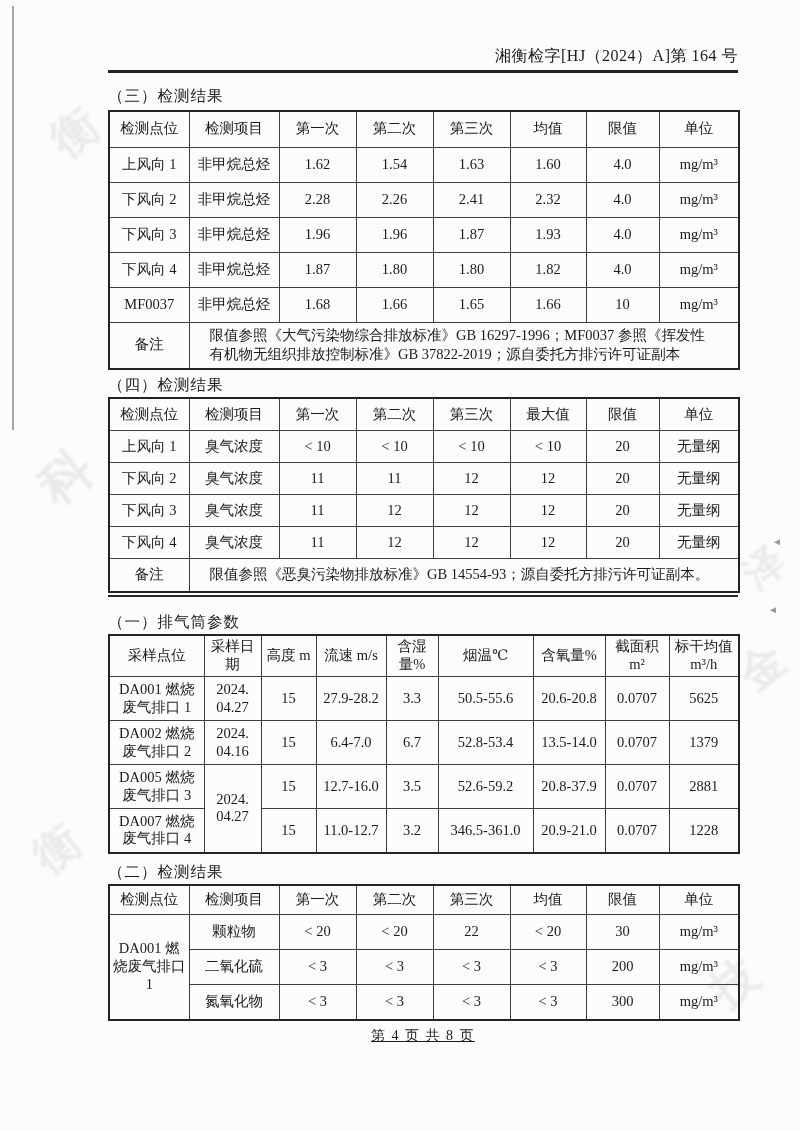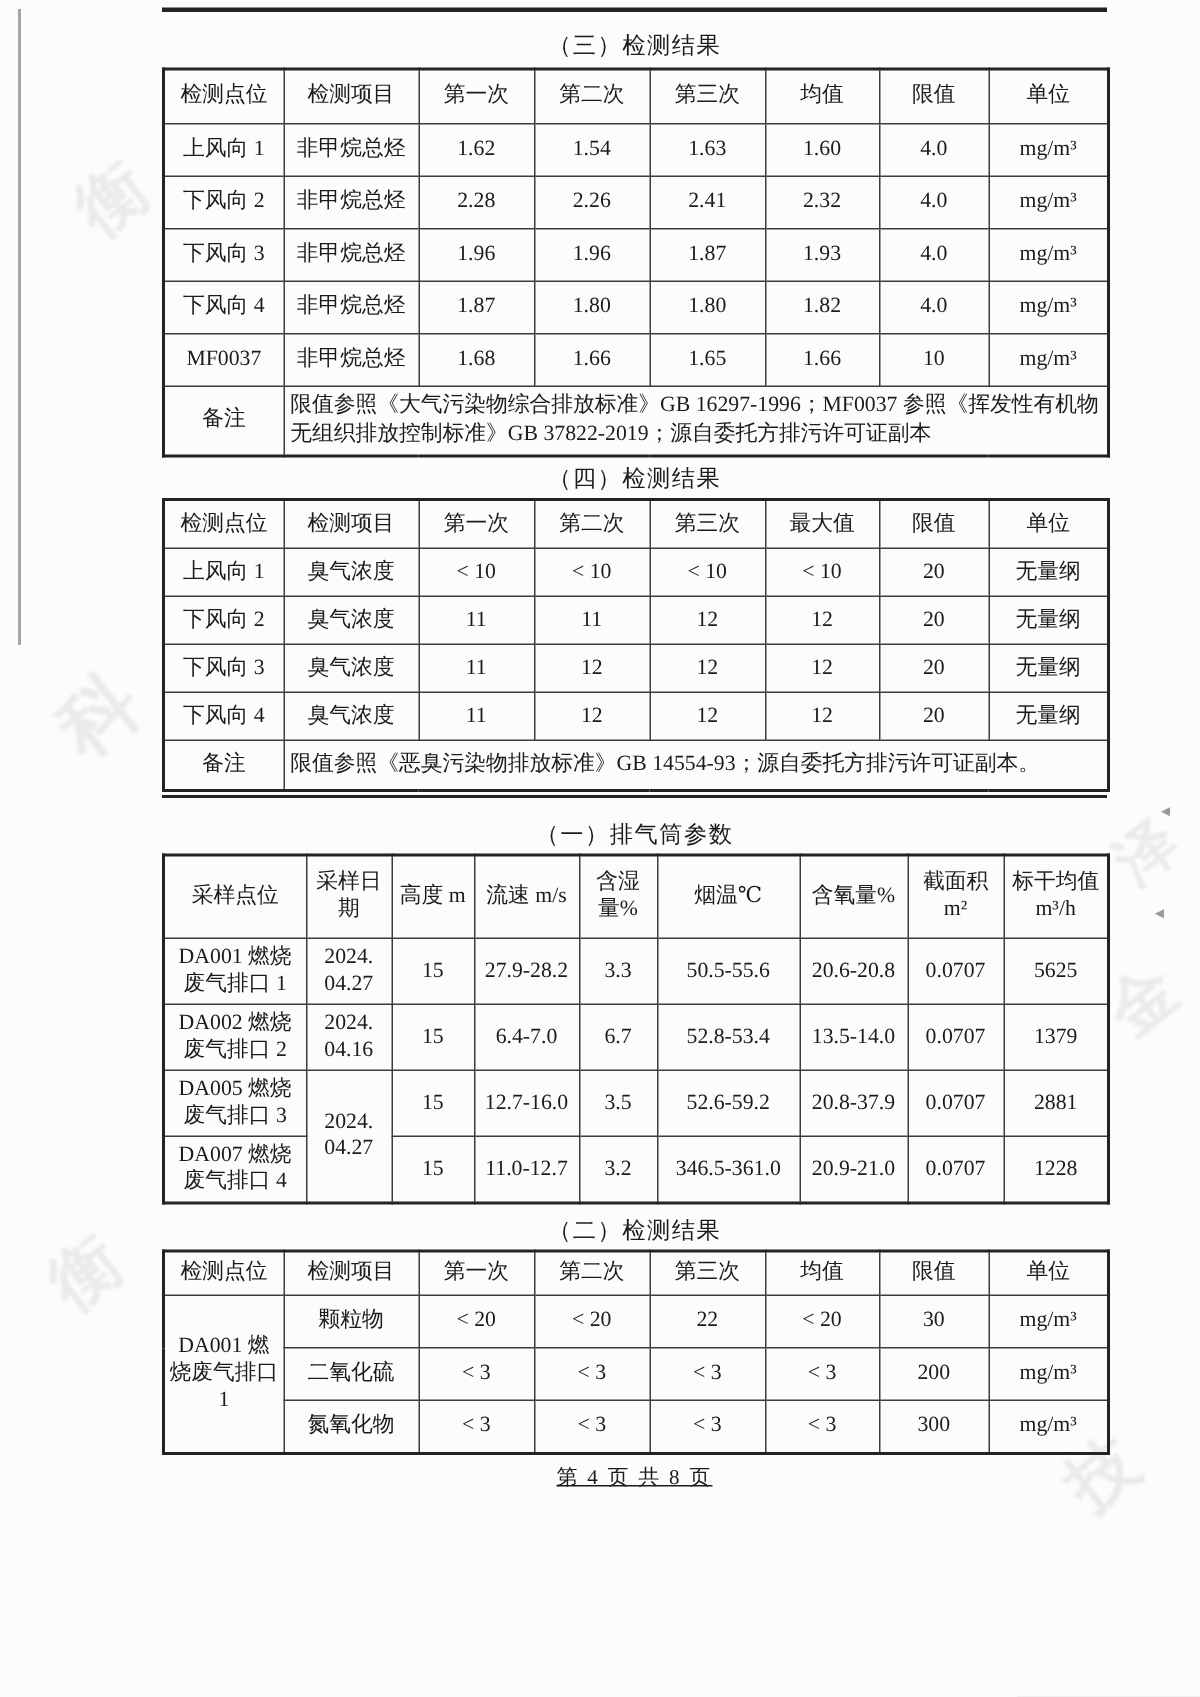--- a/index.html
+++ b/index.html
@@ -4,37 +4,37 @@
 <style>
   html,body{margin:0;padding:0;background:#e8e8e8;}
   .page{
     position:relative;width:800px;height:1131px;margin:0 auto;
     background:#fcfcfa;overflow:hidden;
     font-family:"Liberation Serif","DejaVu Serif",serif;color:#1b1b1b;
   }
   .content{position:absolute;left:108px;top:0;width:630px;}
   .doc-ref{padding-top:46px;text-align:right;font-size:16px;line-height:19px;letter-spacing:.5px;}
   .header-rule{margin-top:5px;border-top:3px solid #232323;height:0;}
-  .tbl-title{margin-top:12px;text-align:center;font-size:15.5px;line-height:21px;letter-spacing:1px;}
+  .tbl-title{margin-top:12px;font-size:15.5px;line-height:21px;letter-spacing:1px;}
   .tbl-title.tight{margin-top:4px;}
   .tbl-title.mid{margin-top:7px;}
   .tbl-title.wide{margin-top:14px;}
   .sec-heading{margin-top:10px;font-size:17px;font-weight:bold;line-height:22px;letter-spacing:1.5px;}
   .sec-rule{margin-top:2px;border-top:2.5px solid #262626;height:0;}
   table{border-collapse:collapse;table-layout:fixed;width:100%;margin-top:4px;border:2px solid #232323;}
   #t-iv,#t-i,#t-ii{margin-top:2px;}
   th,td{border:1px solid #3d3d3d;text-align:center;vertical-align:middle;
         font-size:14.5px;font-weight:normal;line-height:1.22;padding:1px 2px;
         overflow:hidden;}
   thead th{border-bottom-width:1.5px;}
   #t-iii thead tr{height:36px;} #t-iii tbody tr{height:35px;} #t-iii tr.note-row{height:46px;}
   #t-iv  thead tr{height:33px;} #t-iv  tbody tr{height:32px;} #t-iv  tr.note-row{height:33px;}
-  #t-i   thead tr{height:56px;} #t-i   tbody tr{height:44px;}
+  #t-i   thead tr{height:42px;} #t-i   tbody tr{height:44px;}
   #t-ii  thead tr{height:30px;} #t-ii  tbody tr{height:35px;}
-  td.note-text{text-align:left;padding:3px 4px;line-height:1.35;}
+  td.note-text{text-align:left;padding:3px 20px;line-height:1.35;}
   .footer{margin-top:6px;text-align:center;font-size:14px;letter-spacing:1.5px;text-decoration:underline;}
   
   .scan-line{position:absolute;left:12px;top:6px;width:2px;height:424px;background:rgba(95,95,95,.55);}
   .wm{position:absolute;color:rgba(105,110,115,.12);font-size:46px;font-weight:bold;
       transform:rotate(-38deg);filter:blur(1.2px);user-select:none;}
   .wm0{left:52px;top:102px;}  .wm1{left:40px;top:442px;font-size:52px;}
   .wm2{left:34px;top:818px;}  .wm3{left:744px;top:540px;font-size:40px;}
   .wm4{left:740px;top:638px;font-size:44px;}  .wm5{left:712px;top:952px;}
   .mark{position:absolute;color:rgba(70,70,70,.55);font-size:10px;}
   .mark0{left:772px;top:536px;} .mark1{left:768px;top:604px;}
@@ -49,20 +49,21 @@
   <span class="wm wm1">科</span>
   <span class="wm wm2">衡</span>
   <span class="wm wm3">泽</span>
   <span class="wm wm4">金</span>
   <span class="wm wm5">技</span>
   <span class="mark mark0">◄</span>
   <span class="mark mark1">◄</span>
 
   <div class="content">
 
+    <div class="doc-ref">湘衡检字[HJ（2024）A]第 164 号</div>
     <div class="header-rule"></div>
 
     <div class="tbl-title">（三）检测结果</div>
     <table id="t-iii">
       <colgroup>
           <col style="width:80px">
           <col style="width:90px">
           <col style="width:77px">
           <col style="width:77px">
           <col style="width:77px">

